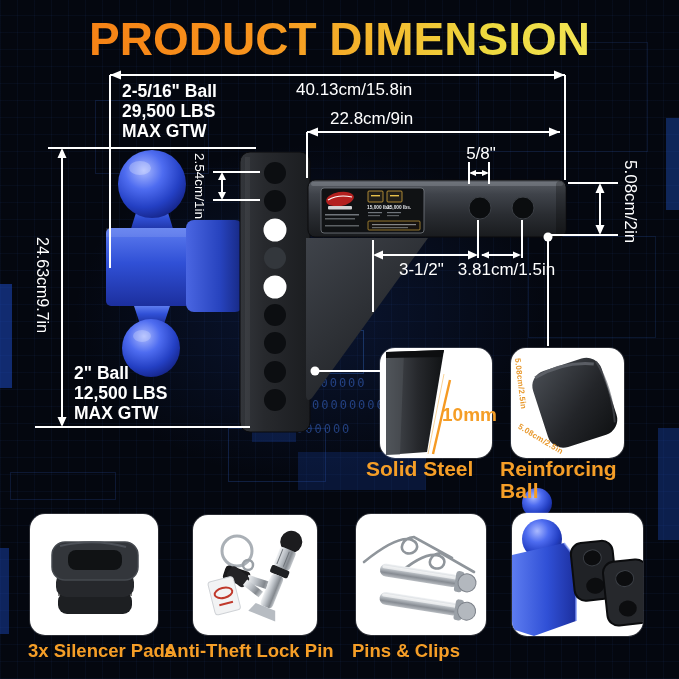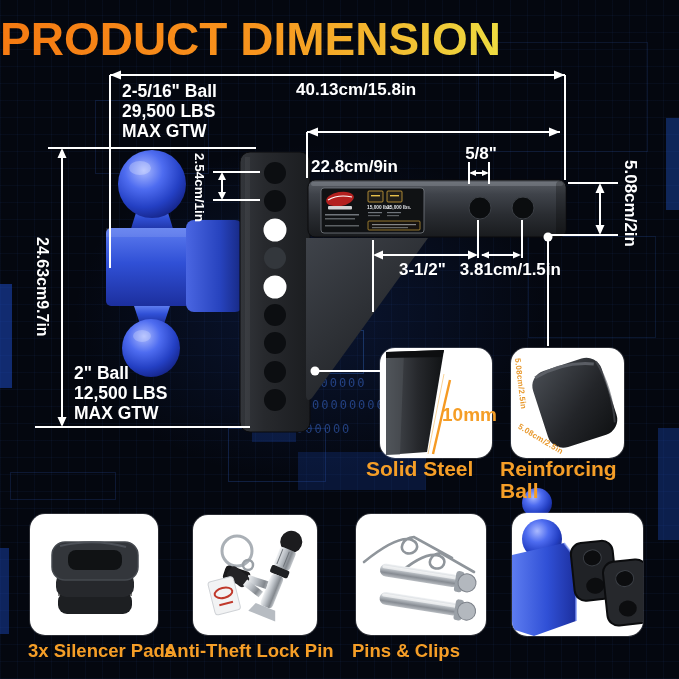--- a/index.html
+++ b/index.html
@@ -8,27 +8,27 @@
     font-family:"Liberation Sans",sans-serif;
     background:
       radial-gradient(ellipse 340px 240px at 46% 46%, rgba(35,80,190,0.20), rgba(0,0,0,0) 70%),
       repeating-linear-gradient(90deg, rgba(60,120,240,0.05) 0 1px, rgba(0,0,0,0) 1px 17px),
       repeating-linear-gradient(0deg, rgba(60,120,240,0.05) 0 1px, rgba(0,0,0,0) 1px 17px),
       #04070f;
   }
   .deco{position:absolute;pointer-events:none;}
   .digits{position:absolute;font-family:"DejaVu Sans Mono",monospace;font-size:12px;color:#3a6ad0;opacity:.55;letter-spacing:2px;}
   .title{
-    position:absolute;left:0;top:12px;width:100%;
+    position:absolute;left:0;top:12px;width:100%;text-align:center;
     font-size:46px;font-weight:bold;letter-spacing:0px;
     background:linear-gradient(90deg,#f57a12 0%,#f8941d 38%,#eed93f 72%,#f5ef66 100%);
     -webkit-background-clip:text;background-clip:text;color:transparent;
   }
   .ann{position:absolute;color:#fff;font-weight:bold;font-size:17.5px;line-height:20px;white-space:nowrap;}
-  .dim{position:absolute;color:#fff;font-weight:bold;font-size:17px;white-space:nowrap;line-height:1;}
+  .dim{position:absolute;color:#fff;font-weight:normal;font-size:17px;white-space:nowrap;line-height:1;}
   .vert{writing-mode:vertical-rl;}
   .dimrow{display:flex;gap:14px;}
   .cap{position:absolute;color:#f59e27;font-weight:bold;font-size:18.5px;line-height:21px;white-space:nowrap;}
   .wbox{position:absolute;background:#ffffff;border-radius:15px;overflow:hidden;box-shadow:0 0 0 1px rgba(255,255,255,0.15);}
   .thick{position:absolute;color:#f59e27;font-weight:bold;font-size:19px;}
   .beam-edge{position:absolute;color:#e8992d;font-weight:bold;font-size:8px;letter-spacing:.3px;white-space:nowrap;}
   svg{display:block;}
   .layer{position:absolute;left:0;top:0;}
 </style>
 </head>
@@ -205,21 +205,21 @@
     <div>29,500 LBS</div>
     <div>MAX GTW</div>
   </div>
   <div class="ann" style="left:74px;top:363px;">
     <div>2" Ball</div>
     <div>12,500 LBS</div>
     <div>MAX GTW</div>
   </div>
 
   <div class="dim" style="left:296px;top:81px;">40.13cm/15.8in</div>
-  <div class="dim" style="left:311px;top:110px;margin-top:48px;">22.8cm/9in</div>
+  <div class="dim" style="left:330px;top:110px;">22.8cm/9in</div>
   <div class="dim" style="left:462px;top:145px;width:38px;text-align:center;">5/8"</div>
   <div class="dim vert" style="left:192px;top:153px;font-size:13.5px;">2.54cm/1in</div>
   <div class="dim vert" style="left:34px;top:237px;font-size:16px;">24.63cm9.7in</div>
   <div class="dim vert" style="left:622px;top:160px;">5.08cm/2in</div>
   <div class="dim dimrow" style="left:399px;top:261px;">
     <span>3-1/2"</span>
     <span>3.81cm/1.5in</span>
   </div>
 
   <div class="wbox" style="left:380px;top:348px;width:112px;height:110px;">

